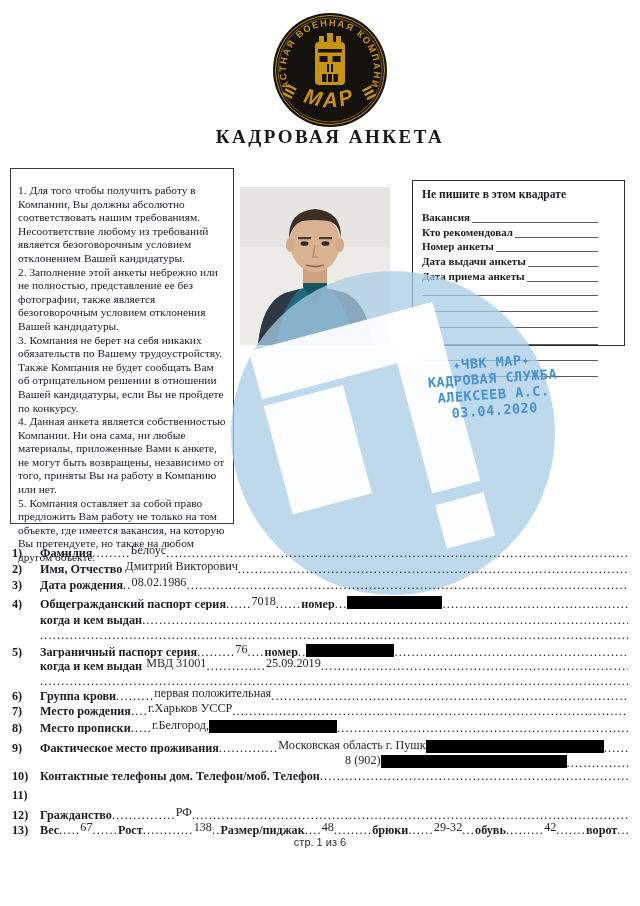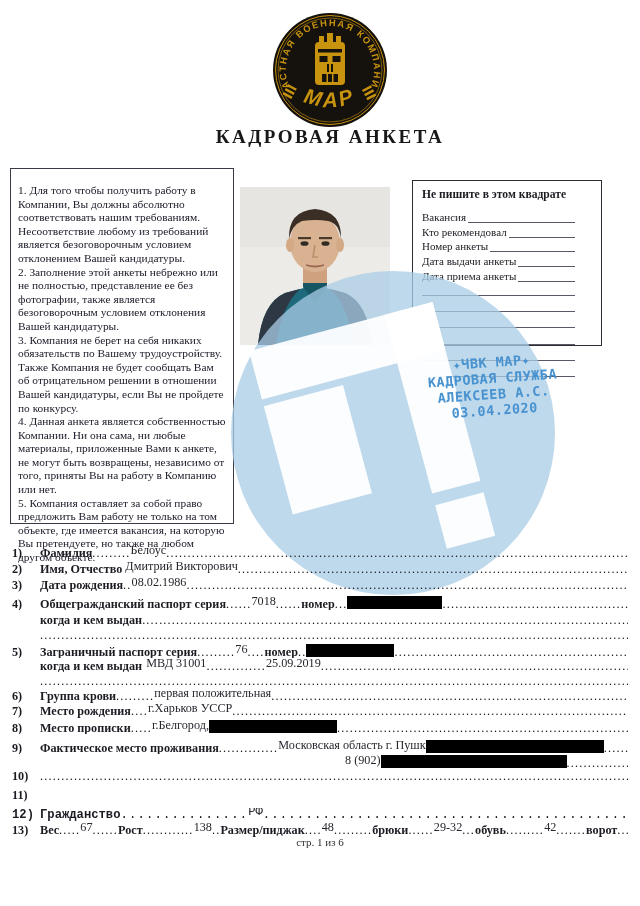--- a/index.html
+++ b/index.html
@@ -10,25 +10,25 @@
   #title{position:absolute;left:0;top:126px;width:660px;text-align:center;
          font-size:19px;font-weight:bold;letter-spacing:2.5px;color:#181818;}
   
   #rules{position:absolute;left:10px;top:168px;width:224px;height:356px;
          border:1.4px solid #3a3a46;padding:15px 7px;box-sizing:border-box;
          font-size:11.4px;line-height:13.6px;color:#20202e;z-index:2;background:transparent;}
   #rules p{margin:0;}
   
   #photo{position:absolute;left:240px;top:187px;width:150px;height:158px;z-index:1;}
   
-  #obox{position:absolute;left:412px;top:180px;width:190px;height:166px;
+  #obox{position:absolute;left:412px;top:180px;width:213px;height:166px;
         border:1.4px solid #2c2c34;padding:7px 26px 6px 9px;box-sizing:border-box;
         font-size:11px;z-index:2;}
   #obox .obtitle{font-weight:bold;font-size:11.6px;margin-bottom:7px;}
-  .obrow{display:flex;align-items:flex-end;height:14.8px;}
+  .obrow{display:flex;align-items:flex-end;height:14.8px;font-weight:bold;}
   .obrow .oblabel{white-space:nowrap;padding-right:2px;}
   .obrow .uline{flex:1 1 auto;border-bottom:1px solid #5a5a66;height:12px;}
   .obblank{height:16.2px;}
   .obblank .uline{display:block;border-bottom:1px solid #5a5a66;height:13px;}
   
   #stamp{position:absolute;left:226px;top:266px;width:334px;height:334px;z-index:3;pointer-events:none;}
   #stamp-text{position:absolute;left:400px;top:354px;width:186px;z-index:4;
       font-family:"DejaVu Sans Mono","DejaVu Sans",monospace;font-weight:bold;
       font-size:13.5px;line-height:16px;letter-spacing:0.5px;color:#4792cf;
       text-align:center;transform:rotate(-4deg);pointer-events:none;}
@@ -39,21 +39,21 @@
   .indent{margin-left:28px;}
   .fb{font-weight:bold;}
   .fv{position:relative;top:-3.5px;font-weight:normal;color:#26262e;}
   .fd{letter-spacing:1.2px;color:#16161a;}
   .fill{flex:1 1 auto;overflow:hidden;letter-spacing:1.2px;color:#16161a;}
   .redact{display:inline-block;background:#000;height:13px;vertical-align:middle;
           position:relative;top:1px;flex:0 0 auto;}
   .spc{display:inline-block;flex:0 0 auto;}
   
   #footer{position:absolute;left:0;top:836px;width:640px;text-align:center;
-          font-family:Liberation Serif, serif;font-size:11px;color:#2e2e2e;z-index:5;}
+          font-family:Liberation Sans, sans-serif;font-size:11px;color:#2e2e2e;z-index:5;}
 </style>
 </head>
 <body>
 
 <div id="page">
 
   <svg id="logo" viewBox="0 0 116 116">
     <circle cx="58" cy="58" r="57" fill="#15110c"></circle>
     <circle cx="58" cy="58" r="54.5" fill="none" stroke="#c8930f" stroke-width="1"></circle>
     <circle cx="58" cy="58" r="52" fill="none" stroke="#c8930f" stroke-width="0.6"></circle>
@@ -286,32 +286,33 @@
         <span class="fill">........................................................................................................................................................................................................</span>
       </div>
       <div class="fline indent">
         <span class="spc" style="width: 305px;"></span>
         <span class="fv">8 (902)</span>
         <span class="redact" style="width: 186px;"></span>
         <span class="fill">........................................................................................................................................................................................................</span>
       </div>
       <div class="fline">
         <span class="fnum">10)</span>
+        <span class="fb">Контактные телефоны дом. Телефон/моб. Телефон</span>
         <span class="fill">........................................................................................................................................................................................................</span>
       </div>
       <div class="fline" style="margin-top: 4px; flex-direction: column;">
         <span class="fnum">11)</span>
         <span class="fb">Иные адреса и контакты (e-mail, и т. д.)</span>
         <span class="fd">......</span>
         <span class="fv">dmi</span>
         <span class="redact" style="width: 82px;"></span>
         <span class="fv">@gmail.com</span>
         <span class="fill">........................................................................................................................................................................................................</span>
       </div>
-      <div class="fline" style="margin-top: 5px; font-family: Liberation Mono, monospace;">
+      <div class="fline" style="margin-top: 5px;">
         <span class="fnum">12)</span>
         <span class="fb">Гражданство</span>
         <span class="fd">...............</span>
         <span class="fv">РФ</span>
         <span class="fill">........................................................................................................................................................................................................</span>
       </div>
       <div class="fline" style="">
         <span class="fnum">13)</span>
         <span class="fb">Вес</span>
         <span class="fd">.....</span>

